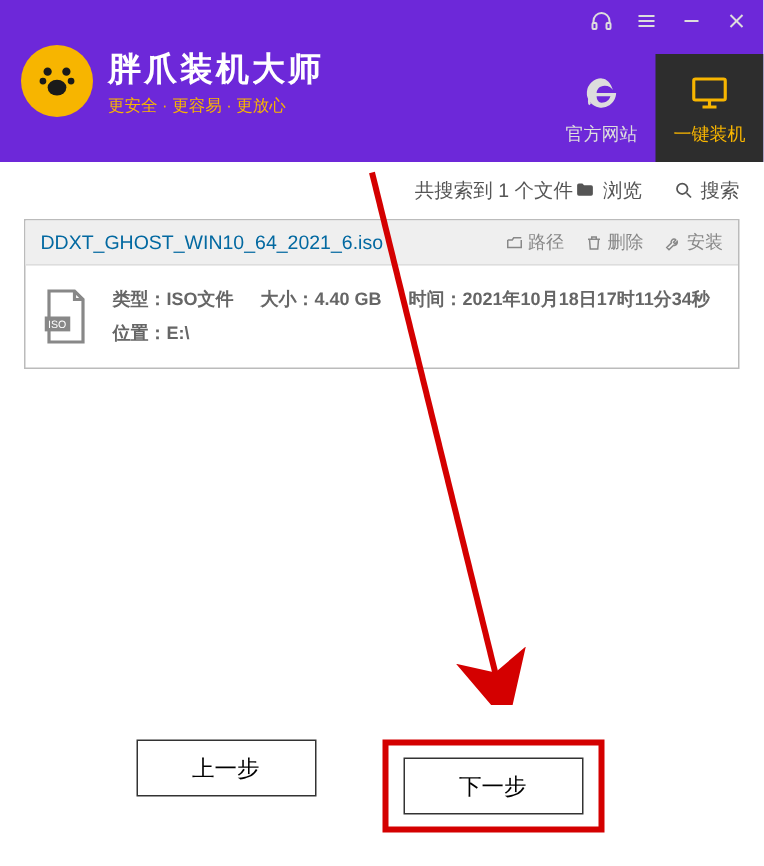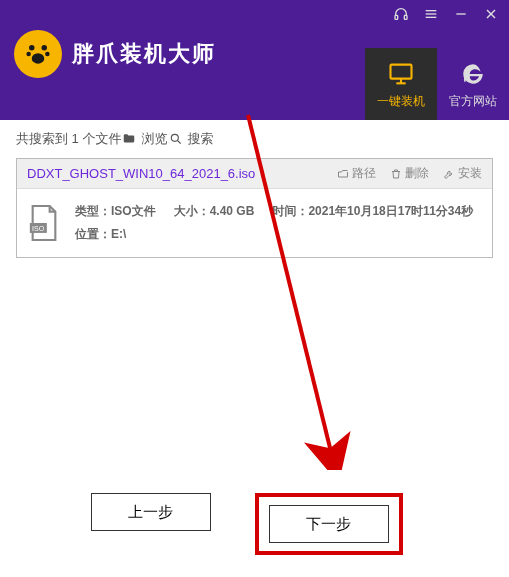--- a/index.html
+++ b/index.html
@@ -1,18 +1,18 @@
 <!DOCTYPE html>
 <html><head>
 <meta charset="utf-8">
 <style>
 * { margin: 0; padding: 0; box-sizing: border-box; }
 body { font-family: "Microsoft YaHei", sans-serif; width: 509px; height: 577px; background: #fff; }
 
-.header { background: #4c1d95; height: 120px; position: relative; }
+.header { background: #6d28d9; height: 108px; position: relative; }
 .titlebar { position: absolute; top: 6px; right: 10px; display: flex; gap: 14px; align-items: center; }
 .tb-icon { width: 16px; height: 16px; cursor: pointer; color: #ddd; }
 
 .brand { position: absolute; top: 30px; left: 14px; display: flex; align-items: center; gap: 10px; }
 .logo {
   width: 48px; height: 48px; border-radius: 50%;
   background: #f7b500; display: flex; align-items: center; justify-content: center;
 }
 .brand-text { color: #fff; }
 .brand-title { font-size: 22px; font-weight: bold; letter-spacing: 2px; }
@@ -21,34 +21,34 @@
 .nav { position: absolute; bottom: 0; right: 0; display: flex; }
 .nav-item {
   width: 72px; height: 72px; display: flex; flex-direction: column;
   align-items: center; justify-content: center; gap: 4px; cursor: pointer;
   color: #ddd; font-size: 12px;
 }
 .nav-item.active { background: #2d2d2d; color: #f7b500; }
 .nav-ico { width: 30px; height: 30px; display: flex; align-items: center; justify-content: center; }
 
 .toolbar {
-  display: flex; align-items: center; justify-content: flex-start;
+  display: flex; align-items: center; justify-content: flex-end;
   padding: 10px 16px; font-size: 13px; color: #555;
 }
-.toolbar-right { display: flex; align-items: center; gap: 2px; }
+.toolbar-right { display: flex; align-items: center; gap: 21px; }
 .tool-btn { display: flex; align-items: center; gap: 4px; cursor: pointer; color: #555; }
 
 .filecard {
   margin: 0 16px; border: 1px solid #bbb;
 }
 .fc-head {
   background: #efefef; border-bottom: 1px solid #ddd;
   display: flex; align-items: center; padding: 6px 10px; font-size: 13px;
 }
-.fc-name { flex: 1; color: #6d28d9; }
+.fc-name { flex: 1; color: #0369a1; }
 .fc-act { display: flex; align-items: center; gap: 3px; color: #888; margin-left: 14px; cursor: pointer; font-size: 12px;}
 
 .fc-body { display: flex; padding: 14px 10px; gap: 14px; font-size: 12px; color: #666; }
 .fileicon { width: 34px; height: 40px; }
 .fc-info { flex: 1; display: flex; flex-direction: column; gap: 6px; font-weight: bold; }
 .fc-row { display: flex; gap: 18px; }
 
 .footer {
   position: absolute; bottom: 22px; left: 0; right: 16px;
   display: flex; justify-content: center; gap: 44px;
@@ -102,42 +102,43 @@
       <svg viewBox="0 0 24 24" width="30" height="30" fill="#1a1a1a">
           <circle cx="7" cy="7" r="2.2"></circle>
           <circle cx="17" cy="7" r="2.2"></circle>
           <circle cx="4.5" cy="12" r="1.8"></circle>
           <circle cx="19.5" cy="12" r="1.8"></circle>
           <ellipse cx="12" cy="15.5" rx="5" ry="4.2"></ellipse>
         </svg>
     </div>
     <div class="brand-text">
       <div class="brand-title">胖爪装机大师</div>
+      <div class="brand-sub">更安全 · 更容易 · 更放心</div>
     </div>
   </div>
 
   <div class="nav">
+    <div class="nav-item">
+      <div class="nav-ico">
+        <svg viewBox="0 0 24 24" width="26" height="26" fill="#ddd">
+            <path d="M12 3a9 9 0 108.7 11.2c.2-.8.3-1.6.3-2.2h-12c0-2.2 1.8-4.5 5-4.5 2.5 0 4.2 1.3 5 2.6C18 6 15.2 3 12 3zm-3 11h8.5c-.6 2.2-2.6 4-5.5 4-1.6 0-3-1.8-3-4z"></path>
+            <path d="M5 19c-2-2 1-7 4-10" fill="none" stroke="#ddd" stroke-width="1.5"></path>
+          </svg>
+      </div>
+      <span>官方网站</span>
+    </div>
     <div class="nav-item active">
       <div class="nav-ico">
         <svg viewBox="0 0 24 24" width="28" height="28" fill="none" stroke="#f7b500" stroke-width="1.8">
             <rect x="3" y="4" width="18" height="12" rx="1"></rect>
             <line x1="8" y1="20" x2="16" y2="20"></line>
             <line x1="12" y1="16" x2="12" y2="20"></line>
           </svg>
       </div>
       <span>一键装机</span>
-    </div>
-    <div class="nav-item">
-      <div class="nav-ico">
-        <svg viewBox="0 0 24 24" width="26" height="26" fill="#ddd">
-            <path d="M12 3a9 9 0 108.7 11.2c.2-.8.3-1.6.3-2.2h-12c0-2.2 1.8-4.5 5-4.5 2.5 0 4.2 1.3 5 2.6C18 6 15.2 3 12 3zm-3 11h8.5c-.6 2.2-2.6 4-5.5 4-1.6 0-3-1.8-3-4z"></path>
-            <path d="M5 19c-2-2 1-7 4-10" fill="none" stroke="#ddd" stroke-width="1.5"></path>
-          </svg>
-      </div>
-      <span>官方网站</span>
     </div>
   </div>
 </div>
 
 <div class="toolbar">
   <div>共搜索到 1 个文件</div>
   <div class="toolbar-right">
     <div class="tool-btn">
       <svg width="16" height="14" viewBox="0 0 24 24" fill="#555">
           <path d="M3 6a2 2 0 012-2h4l2 2h8a2 2 0 012 2v8a2 2 0 01-2 2H5a2 2 0 01-2-2V6z"></path>

